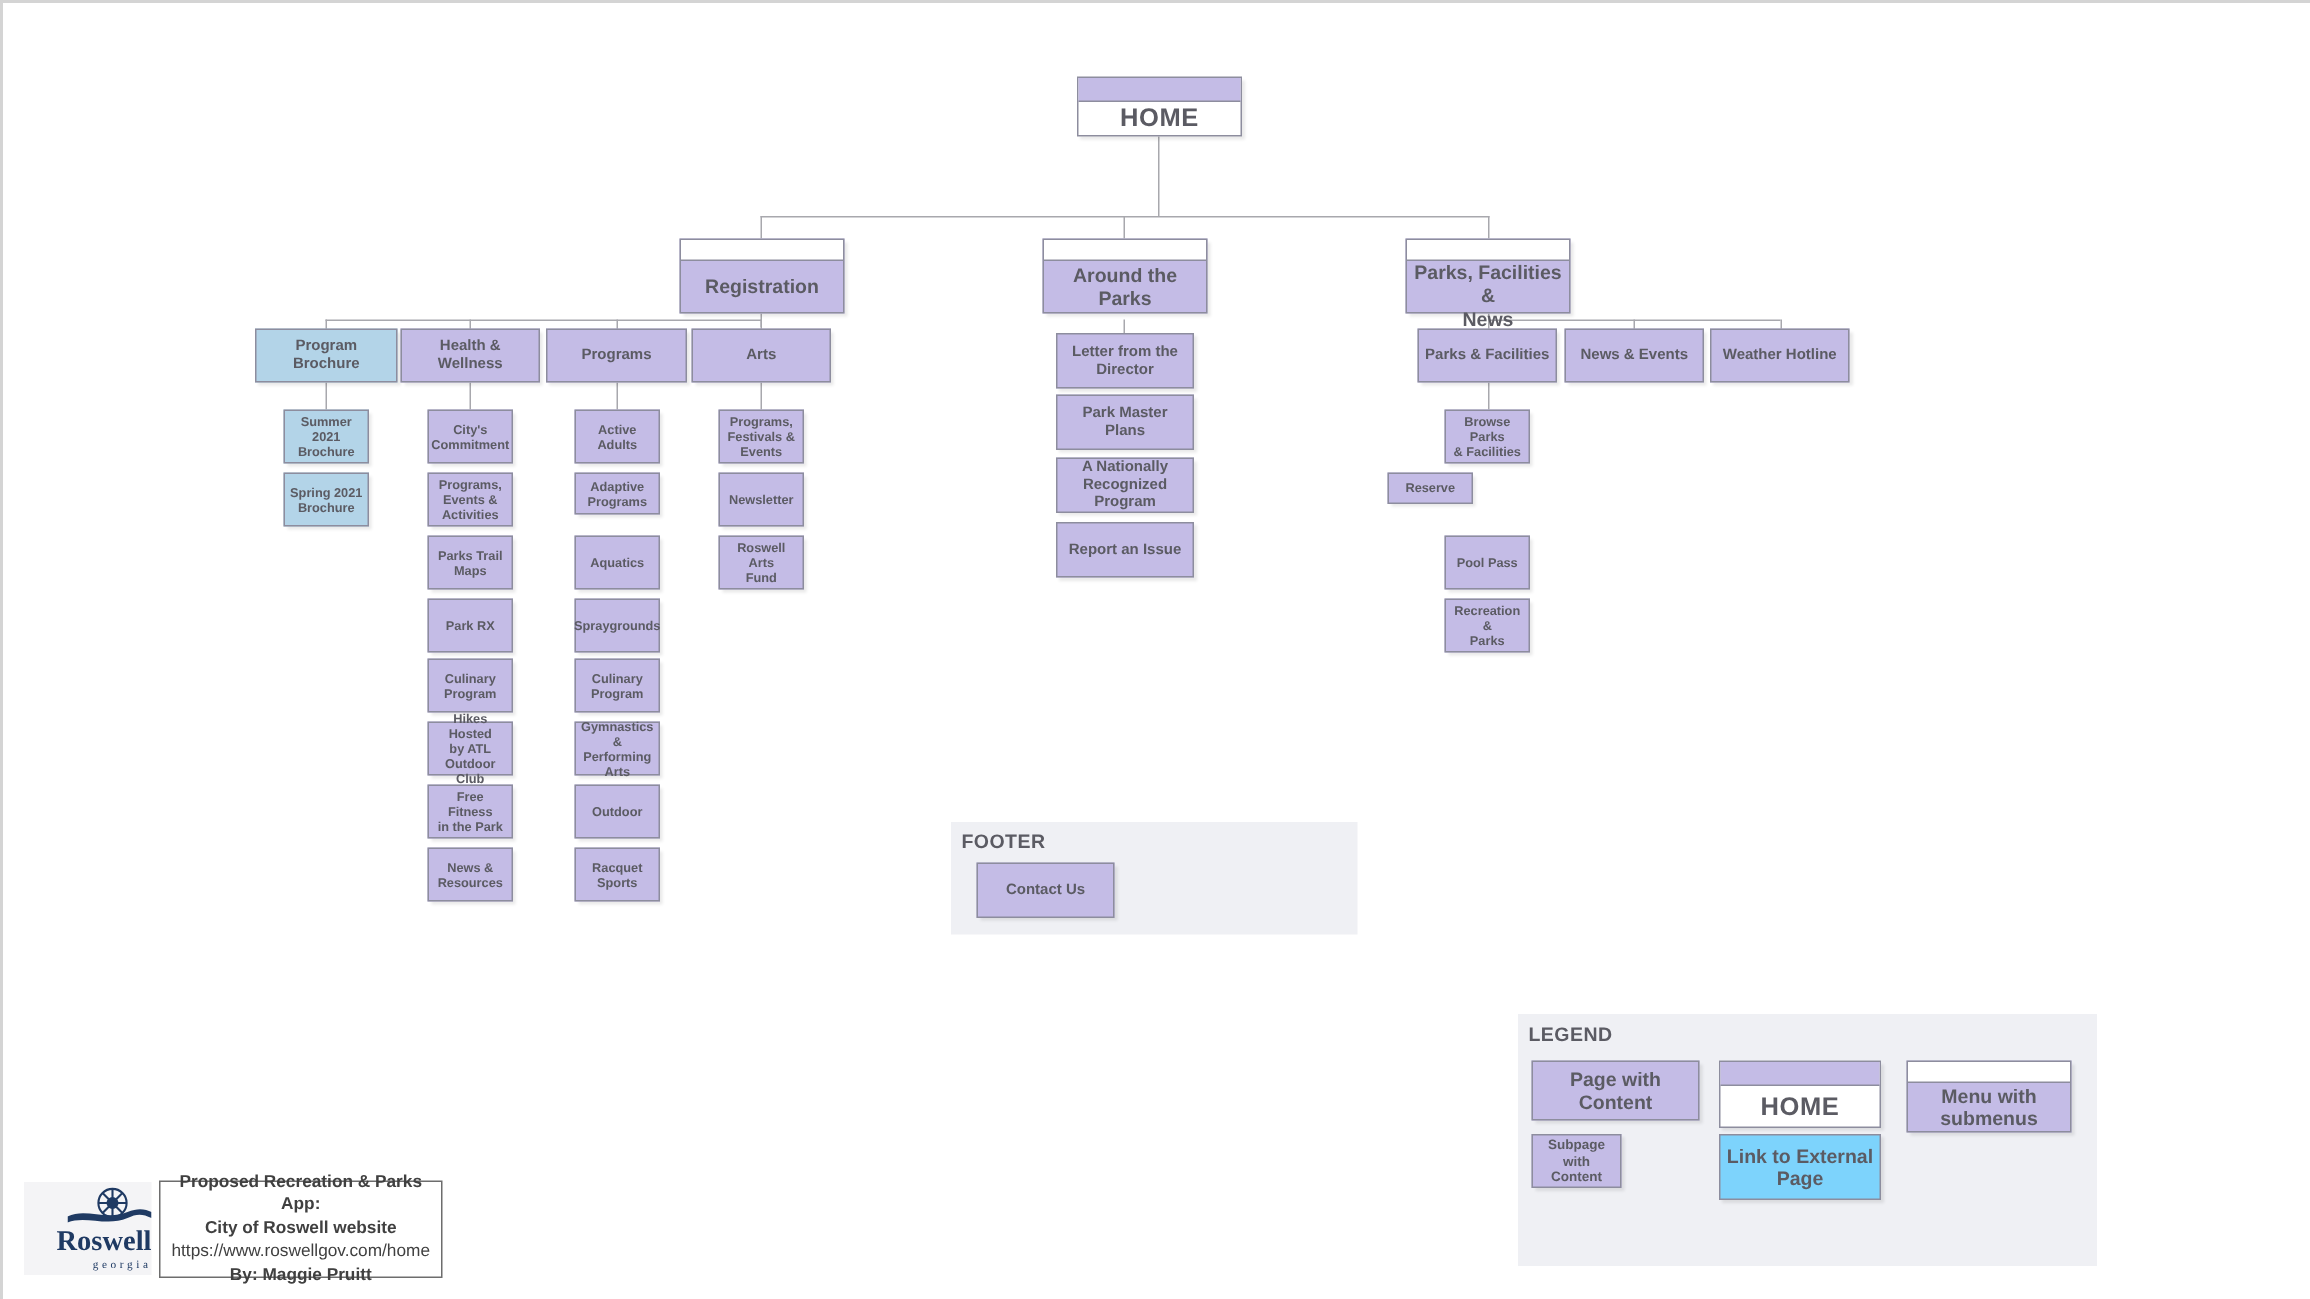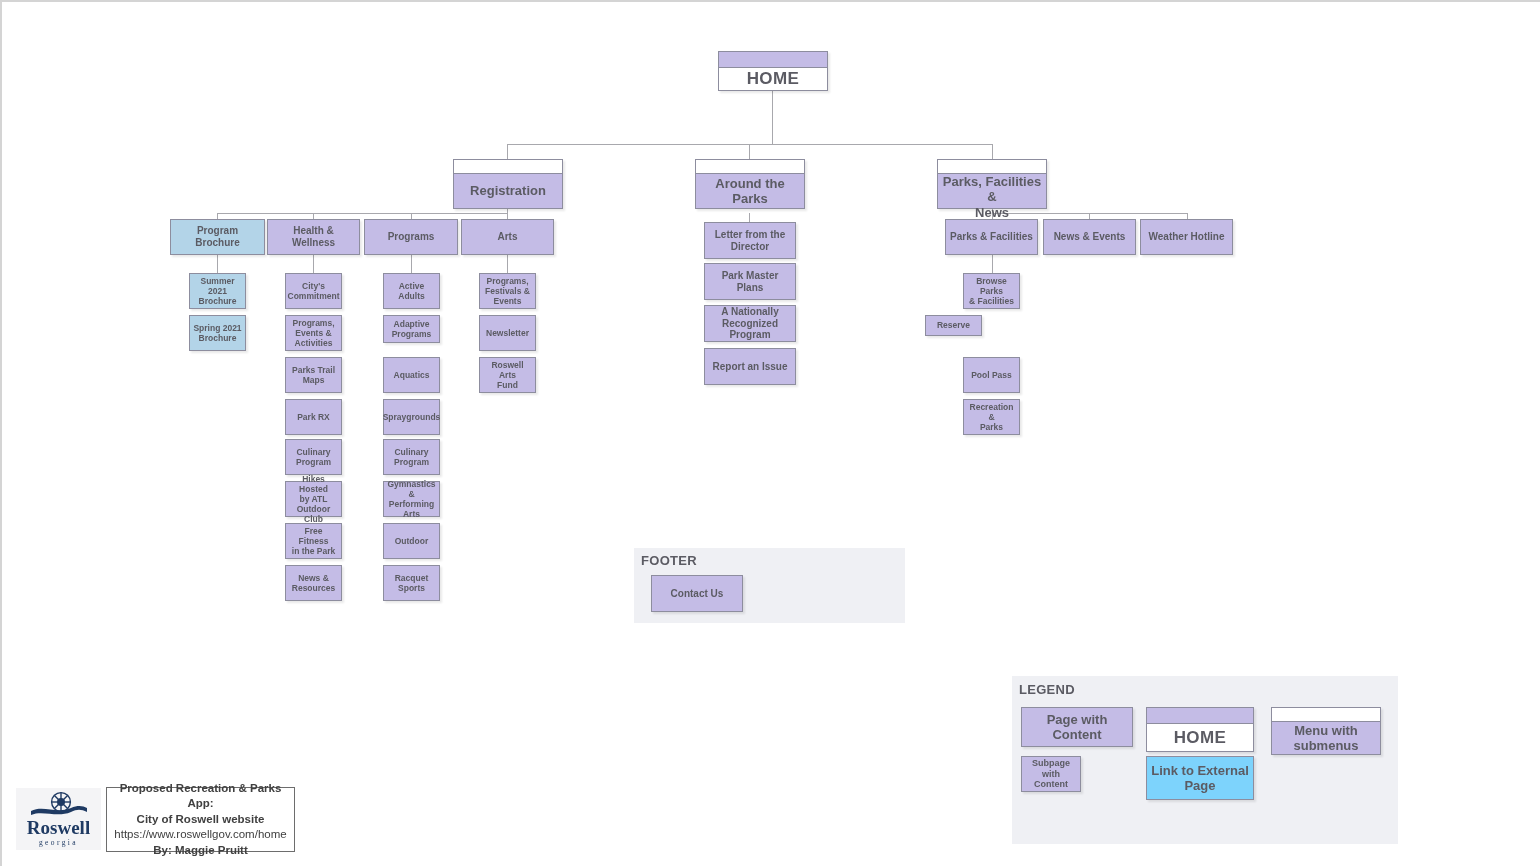--- a/index.html
+++ b/index.html
@@ -128,21 +128,21 @@
     text-align: center;
     color: #404040;
   }
   .tb-l1, .tb-l2, .tb-l4 { font-size: 11.5px; font-weight: bold; line-height: 1.35; }
   .tb-l3 { font-size: 11.5px; font-weight: normal; line-height: 1.35; }
 
   .logobox {
     position: absolute;
     background: #f4f4f6;
     display: flex; flex-direction: column;
-    align-items: center; justify-content: center;
+    align-items: flex-end; justify-content: center;
   }
   .logo-word {
     font-family: "Liberation Serif", serif;
     font-size: 19px; font-weight: bold; color: #1f3a63;
     line-height: 1; margin-top: 1px;
   }
   .logo-sub {
     font-family: "Liberation Serif", serif;
     font-size: 7.5px; color: #1f3a63;
     letter-spacing: 2.4px; line-height: 1; margin-top: 2px;

